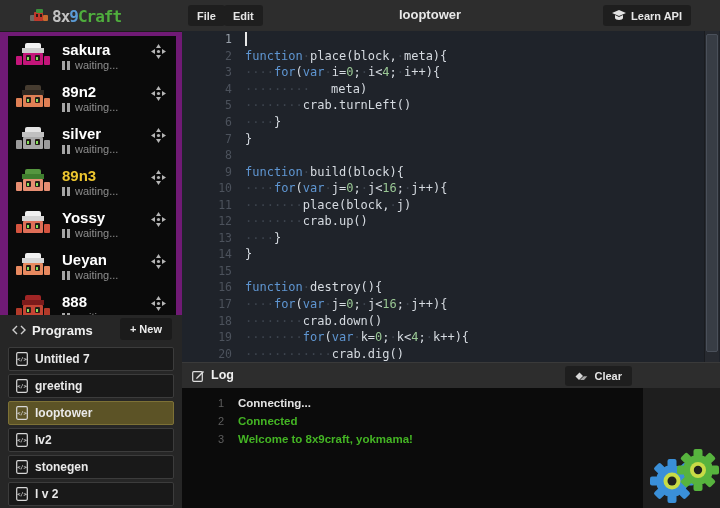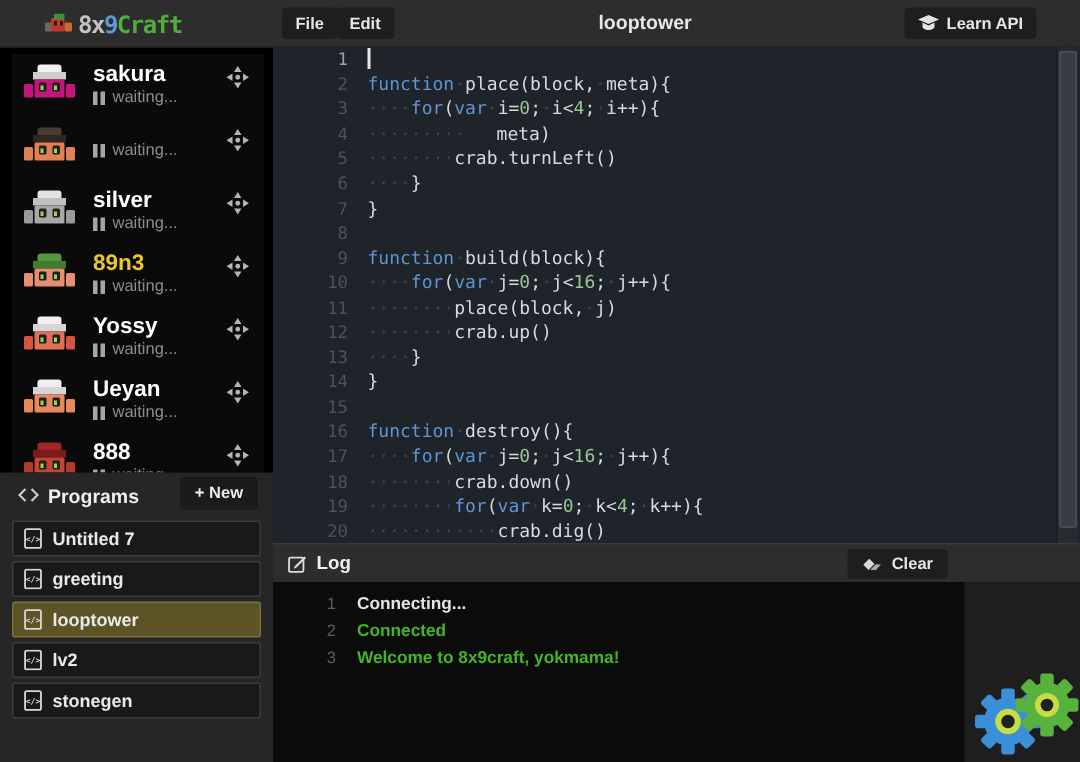--- a/index.html
+++ b/index.html
@@ -1,16 +1,16 @@
 <!DOCTYPE html>
 <html><head>
 <meta charset="utf-8">
 <style>
   html,body{margin:0;padding:0;background:#202020;}
-  #app{position:relative;width:720px;height:508px;overflow:hidden;background:#000000;
+  #app{position:relative;width:720px;height:508px;overflow:hidden;background:#701a75;
        font-family:"Liberation Sans",sans-serif;-webkit-font-smoothing:antialiased;}
   .abs{position:absolute;}
 
   
   #header{left:0;top:0;width:720px;height:31px;background:#2d2d2d;border-bottom:1px solid #1c1c1c;}
   #logo{left:30px;top:5px;height:22px;display:flex;align-items:center;gap:3px;}
   #logo .logo-text{font-family:"DejaVu Sans Mono",monospace;font-weight:bold;font-size:16px;letter-spacing:-1px;}
   .hbtn{top:5px;height:21px;background:#1e1e1e;border-radius:3px;color:#e6e6e6;font-size:11px;
         font-weight:bold;display:flex;align-items:center;padding:0 9px;gap:5px;cursor:pointer;}
   #win-title{left:330px;top:7px;width:200px;text-align:center;color:#e8e8e8;font-size:13px;font-weight:bold;}
@@ -154,20 +154,21 @@
               <i></i>
             </div>
             <div class="c-eye" style="left: 12px;">
               <i></i>
             </div>
           </div>
           <div class="c-claw" style="left: 0px; background: rgb(223, 128, 85);"></div>
           <div class="c-claw" style="left: 28px; background: rgb(223, 128, 85);"></div>
         </div>
         <div class="p-info">
+          <div class="p-name" style="color: rgb(255, 255, 255);">89n2</div>
           <div class="p-status">
             <span class="pause-icon">
               <i></i>
               <i></i>
             </span>
             <span>waiting...</span>
           </div>
         </div>
         <svg class="compass" width="15" height="15" viewBox="0 0 15 15">
           <polygon points="7.5,0 10,4 5,4" fill="#b5b5b5"></polygon>
@@ -384,20 +385,27 @@
             <text x="6" y="9.3" font-size="5.4" text-anchor="middle" fill="#d8d8d8" font-family="DejaVu Sans Mono,monospace">&lt;/&gt;</text>
           </svg>
           <span>lv2</span>
         </div>
         <div class="prog-item">
           <svg width="12" height="14" viewBox="0 0 12 14">
             <rect x="0.7" y="0.7" width="10.6" height="12.6" rx="1.2" fill="none" stroke="#d8d8d8" stroke-width="1.2"></rect>
             <text x="6" y="9.3" font-size="5.4" text-anchor="middle" fill="#d8d8d8" font-family="DejaVu Sans Mono,monospace">&lt;/&gt;</text>
           </svg>
           <span>stonegen</span>
+        </div>
+        <div class="prog-item">
+          <svg width="12" height="14" viewBox="0 0 12 14">
+            <rect x="0.7" y="0.7" width="10.6" height="12.6" rx="1.2" fill="none" stroke="#d8d8d8" stroke-width="1.2"></rect>
+            <text x="6" y="9.3" font-size="5.4" text-anchor="middle" fill="#d8d8d8" font-family="DejaVu Sans Mono,monospace">&lt;/&gt;</text>
+          </svg>
+          <span>l v 2</span>
         </div>
       </div>
   </div>
 
   <div id="editor" class="abs" style="background: rgb(31, 35, 42);">
       <div class="code-line"><span class="gutter" style="color: rgb(154, 161, 171);">1</span><span class="cursor-bar"></span></div>
       <div class="code-line"><span class="gutter" style="color: rgb(76, 82, 92);">2</span><span class="tk-kw" style="color: rgb(95, 150, 210);">function</span><span class="tk-ws" style="color: rgb(61, 68, 78);">·</span><span class="tk-pl" style="color: rgb(214, 219, 225);">place(block,</span><span class="tk-ws" style="color: rgb(61, 68, 78);">·</span><span class="tk-pl" style="color: rgb(214, 219, 225);">meta){</span></div>
       <div class="code-line"><span class="gutter" style="color: rgb(76, 82, 92);">3</span><span class="tk-ws" style="color: rgb(61, 68, 78);">····</span><span class="tk-kw" style="color: rgb(95, 150, 210);">for</span><span class="tk-pl" style="color: rgb(214, 219, 225);">(</span><span class="tk-kw" style="color: rgb(95, 150, 210);">var</span><span class="tk-ws" style="color: rgb(61, 68, 78);">·</span><span class="tk-pl" style="color: rgb(214, 219, 225);">i=</span><span class="tk-num" style="color: rgb(153, 199, 148);">0</span><span class="tk-pl" style="color: rgb(214, 219, 225);">;</span><span class="tk-ws" style="color: rgb(61, 68, 78);">·</span><span class="tk-pl" style="color: rgb(214, 219, 225);">i&lt;</span><span class="tk-num" style="color: rgb(153, 199, 148);">4</span><span class="tk-pl" style="color: rgb(214, 219, 225);">;</span><span class="tk-ws" style="color: rgb(61, 68, 78);">·</span><span class="tk-pl" style="color: rgb(214, 219, 225);">i++){</span></div>
       <div class="code-line"><span class="gutter" style="color: rgb(76, 82, 92);">4</span><span class="tk-ws" style="color: rgb(61, 68, 78);">········</span><span class="tk-ws" style="color: rgb(61, 68, 78);">·</span><span class="tk-pl" style="color: rgb(214, 219, 225); padding-left: 21px;">meta)</span></div>
       <div class="code-line"><span class="gutter" style="color: rgb(76, 82, 92);">5</span><span class="tk-ws" style="color: rgb(61, 68, 78);">········</span><span class="tk-pl" style="color: rgb(214, 219, 225);">crab.turnLeft()</span></div>

